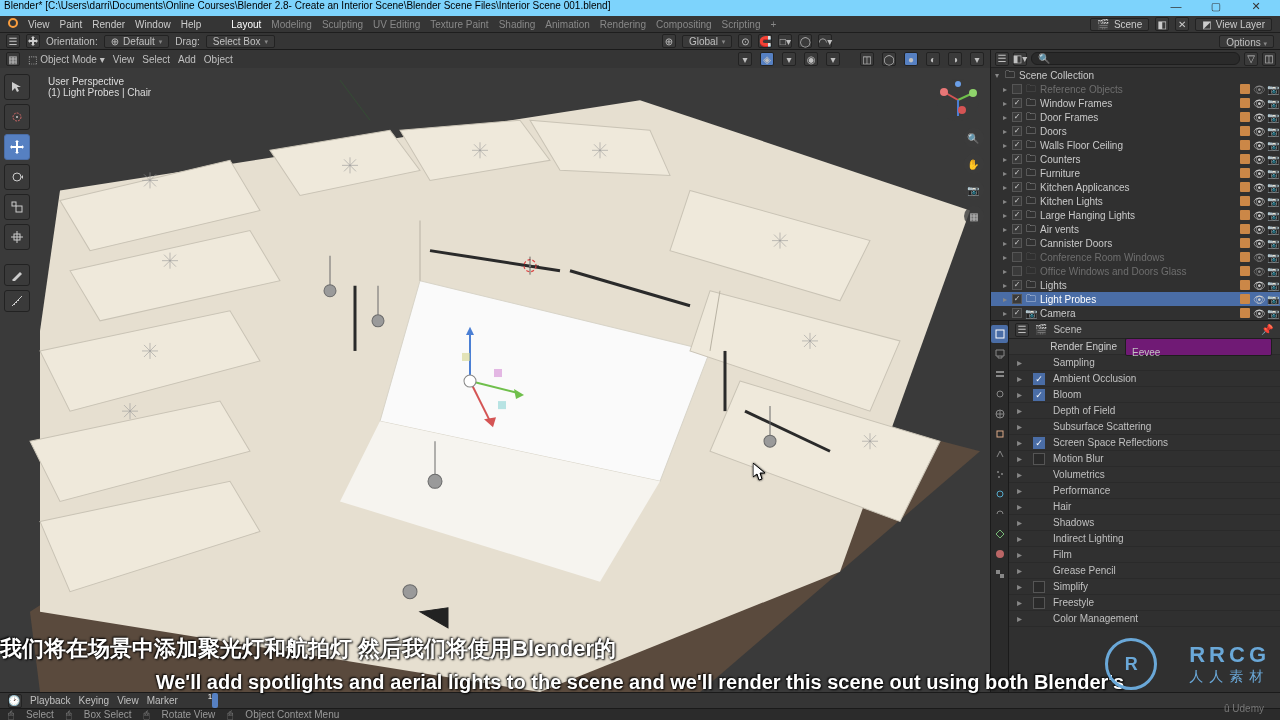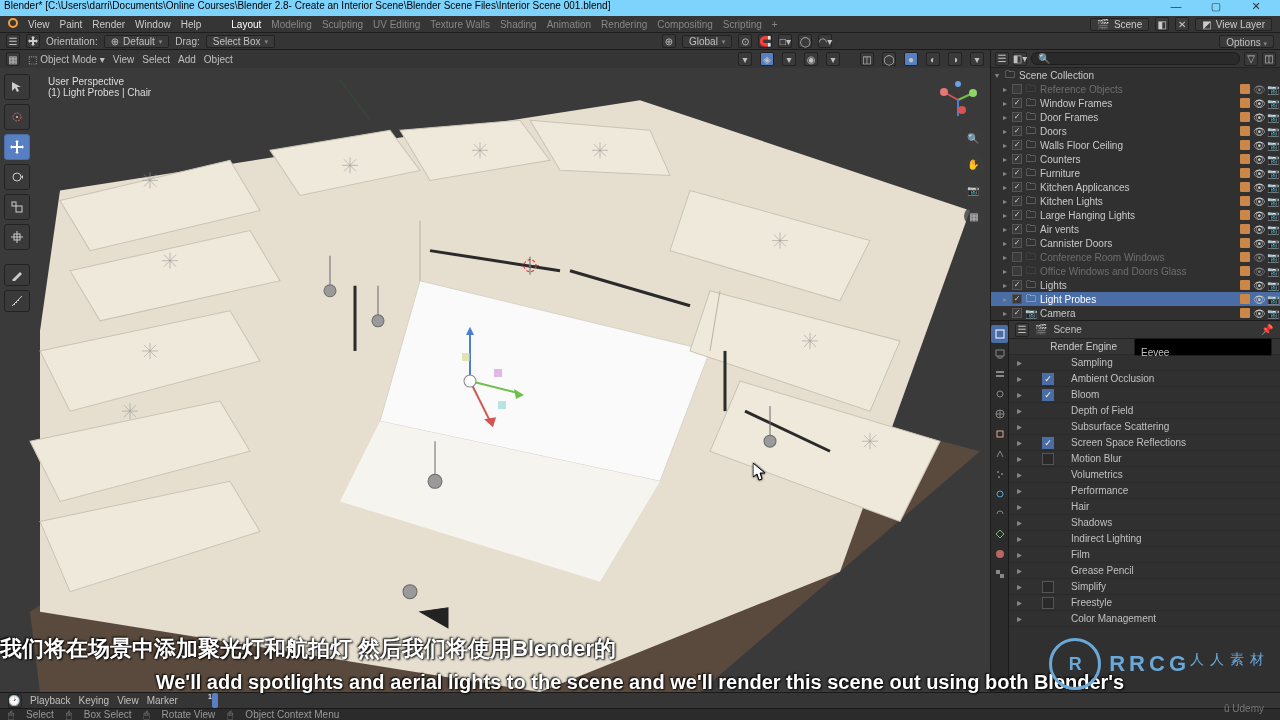--- a/index.html
+++ b/index.html
@@ -48,36 +48,36 @@
 .out-row .nm { flex:1; white-space:nowrap; overflow:hidden; text-overflow:ellipsis; }
 .out-row .badges { display:flex; gap:1px; }
 .out-row .eye, .out-row .dis { width:11px; text-align:center; color:#888; cursor:pointer; }
 .out-row .eye.act { color:#ccc; }
 .props { flex:1; display:flex; background:#303030; }
 .props-tabs { width:18px; background:#2b2b2b; display:flex; flex-direction:column; gap:2px; padding-top:4px; border-right:1px solid #1a1a1a; }
 .props-tabs .pt { height:18px; display:flex; align-items:center; justify-content:center; border:1px solid transparent; cursor:pointer; border-radius:2px; }
 .props-tabs .pt.active { background:#4a6da6; }
 .props-body { flex:1; display:flex; flex-direction:column; }
 .props-head { height:18px; background:#353535; display:flex; align-items:center; gap:6px; padding:0 6px; font-size:9px; border-bottom:1px solid #222; }
-.props-row { height:16px; display:flex; align-items:center; padding:0 8px; font-size:9px; border-bottom:1px solid #2a2a2a; gap:17px; }
+.props-row { height:16px; display:flex; align-items:center; padding:0 8px; font-size:9px; border-bottom:1px solid #2a2a2a; gap:8px; }
 .props-row.sub { background:#343434; }
 .props-row .lab { flex:0 0 100px; text-align:right; color:#ccc; }
-.props-row .val { flex:1; background:#000000; border:1px solid #1e1e1e; height:12px; line-height:12px; padding:8px 6px; border-radius:2px; }
+.props-row .val { flex:1; background:#701a75; border:1px solid #1e1e1e; height:12px; line-height:12px; padding:8px 6px; border-radius:2px; }
 .props-row .chk { width:12px; height:12px; border:1px solid #555; background:#2a2a2a; }
 .props-row .chk.ck { background:#4a6da6; border-color:#4a6da6; }
 .props-row .chk.ck::after { content:"✓"; display:block; font-size:9px; line-height:10px; text-align:center; color:#fff; }
 .props-row .twist { width:8px; color:#888; }
 .timeline { position:absolute; left:0; right:0; bottom:12px; height:16px; background:#353535; border-top:1px solid #1a1a1a; display:flex; align-items:center; gap:8px; padding:0 8px; font-size:9px; }
 .statusbar { position:absolute; left:0; right:0; bottom:0; height:12px; background:#2b2b2b; border-top:1px solid #1a1a1a; display:flex; align-items:center; gap:12px; padding:0 8px; font-size:8px; color:#999; }
 .statusbar .spacer { flex:1; }
 .sub-cn { position:absolute; left:0; right:0; bottom:56px; text-align:left; font-size:22px; font-weight:700; color:#fff; text-shadow:1px 1px 2px #000,-1px -1px 2px #000; pointer-events:none; z-index:50; }
 .sub-en { position:absolute; left:0; right:0; bottom:26px; text-align:center; font-size:20px; font-weight:700; color:#fff; text-shadow:1px 1px 2px #000,-1px -1px 2px #000; pointer-events:none; z-index:50; }
 .watermark { position:absolute; right:10px; bottom:30px; display:flex; align-items:center; gap:8px; z-index:60; pointer-events:none; }
 .watermark .logo { width:52px; height:52px; border:3px solid #6aa8d8; border-radius:26px; display:flex; align-items:center; justify-content:center; color:#6aa8d8; font-weight:bold; font-size:18px; }
-.watermark .txt { display:flex; flex-direction:row; }
+.watermark .txt { display:flex; flex-direction:column;margin-left:24px; }
 .watermark .txt .l1 { font-size:22px; font-weight:bold; letter-spacing:4px; color:#6aa8d8; }
 .watermark .txt .l2 { font-size:14px; color:#6aa8d8; letter-spacing:6px; }
 .sm-ud { position:absolute; right:16px; bottom:6px; font-size:10px; color:#777; z-index:60; pointer-events:none; }
 .cur { position:absolute; left:753px; top:463px; width:14px; height:18px; z-index:80; pointer-events:none; }
 .cur svg { width:14px; height:18px; filter:drop-shadow(0 0 1px #000); }
 .frmark { position:absolute; width:6px; height:15px; background:#5680c2; border-radius:2px; left:26px; }
 </style>
 </head>
 <body>
 
@@ -96,21 +96,21 @@
   <span>View</span>
   <span>Paint</span>
   <span>Render</span>
   <span>Window</span>
   <span>Help</span>
   <span style="width:10px"></span>
   <span class="wslabel">Layout</span>
   <span style="color:#888">Modeling</span>
   <span style="color:#888">Sculpting</span>
   <span style="color:#888">UV Editing</span>
-  <span style="color:#888">Texture Walls</span>
+  <span style="color:#888">Texture Paint</span>
   <span style="color:#888">Shading</span>
   <span style="color:#888">Animation</span>
   <span style="color:#888">Rendering</span>
   <span style="color:#888">Compositing</span>
   <span style="color:#888">Scripting</span>
   <span style="color:#888">+</span>
   <span class="spacer"></span>
   <div class="right">
     <div class="scene-pill">
       <span>🎬</span>

